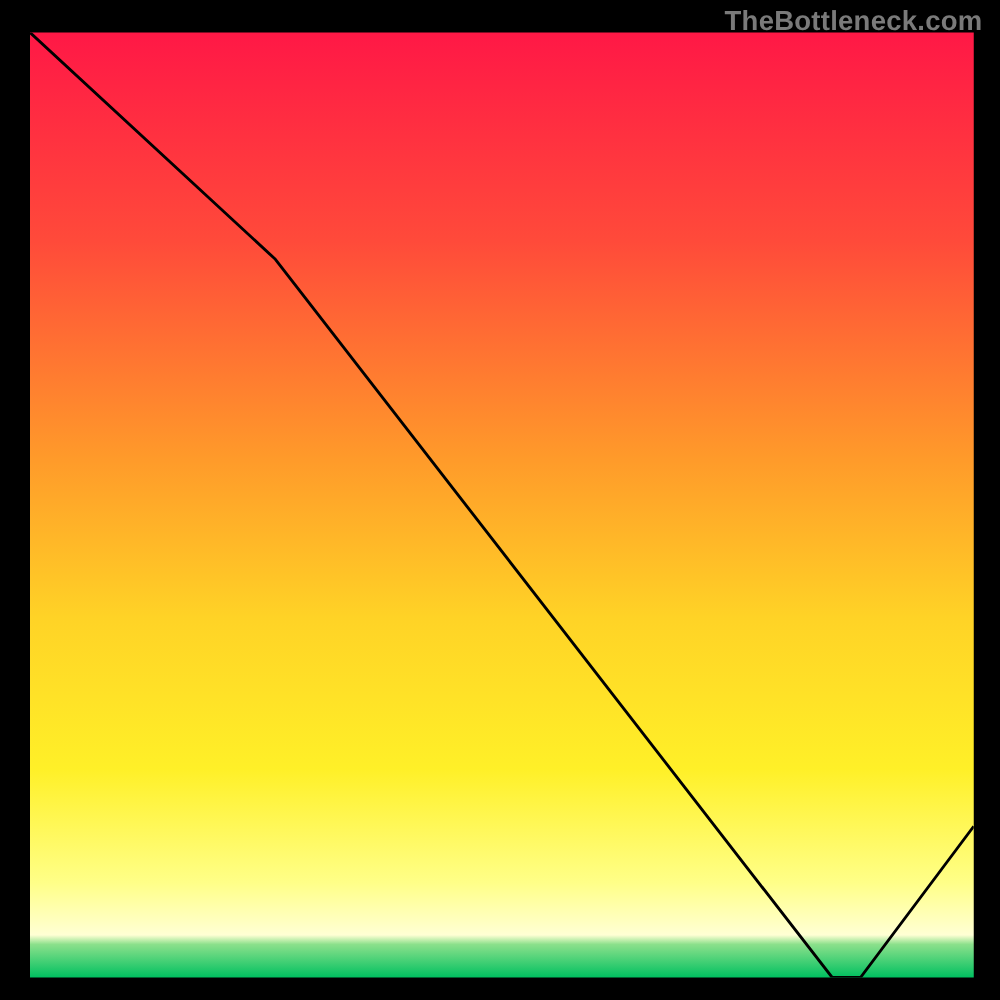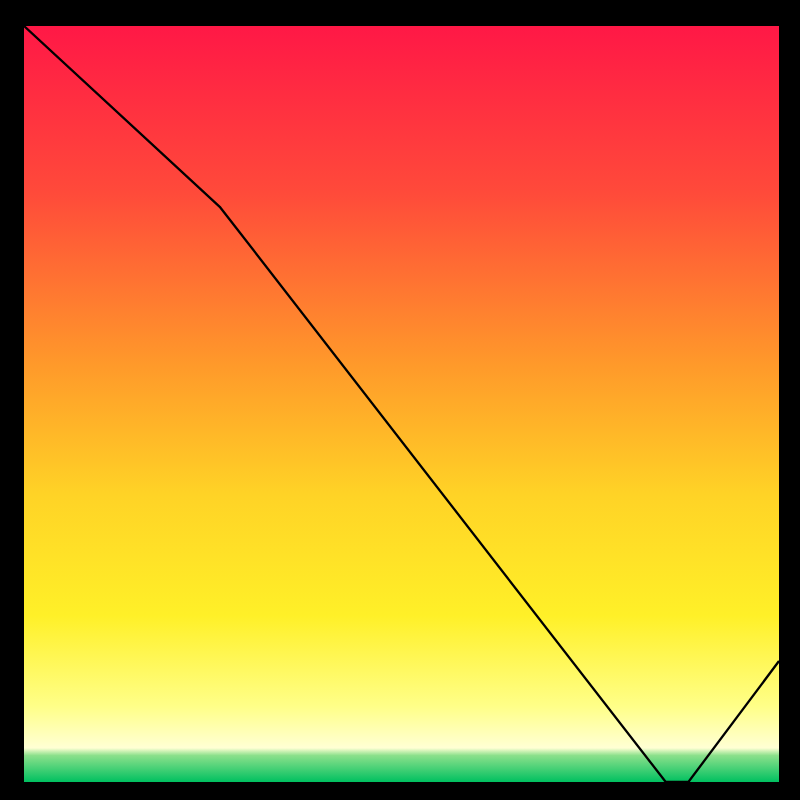--- a/index.html
+++ b/index.html
@@ -33,20 +33,21 @@
     font-size: 8px;
     font-weight: 700;
     fill: #d62020;
     font-family: Arial, sans-serif;
   }
 </style>
 </head>
 <body>
 
 <div class="container">
+  <div class="watermark">TheBottleneck.com</div>
 
   <svg width="800" height="800" viewBox="0 0 800 800">
     <defs>
       <linearGradient id="bg-grad" x1="0" y1="0" x2="0" y2="1">
           <stop offset="0%" stop-color="#ff1846"></stop>
           <stop offset="22%" stop-color="#ff4a3a"></stop>
           <stop offset="45%" stop-color="#ff9a2a"></stop>
           <stop offset="62%" stop-color="#ffd326"></stop>
           <stop offset="78%" stop-color="#fff028"></stop>
           <stop offset="90%" stop-color="#ffff88"></stop>

